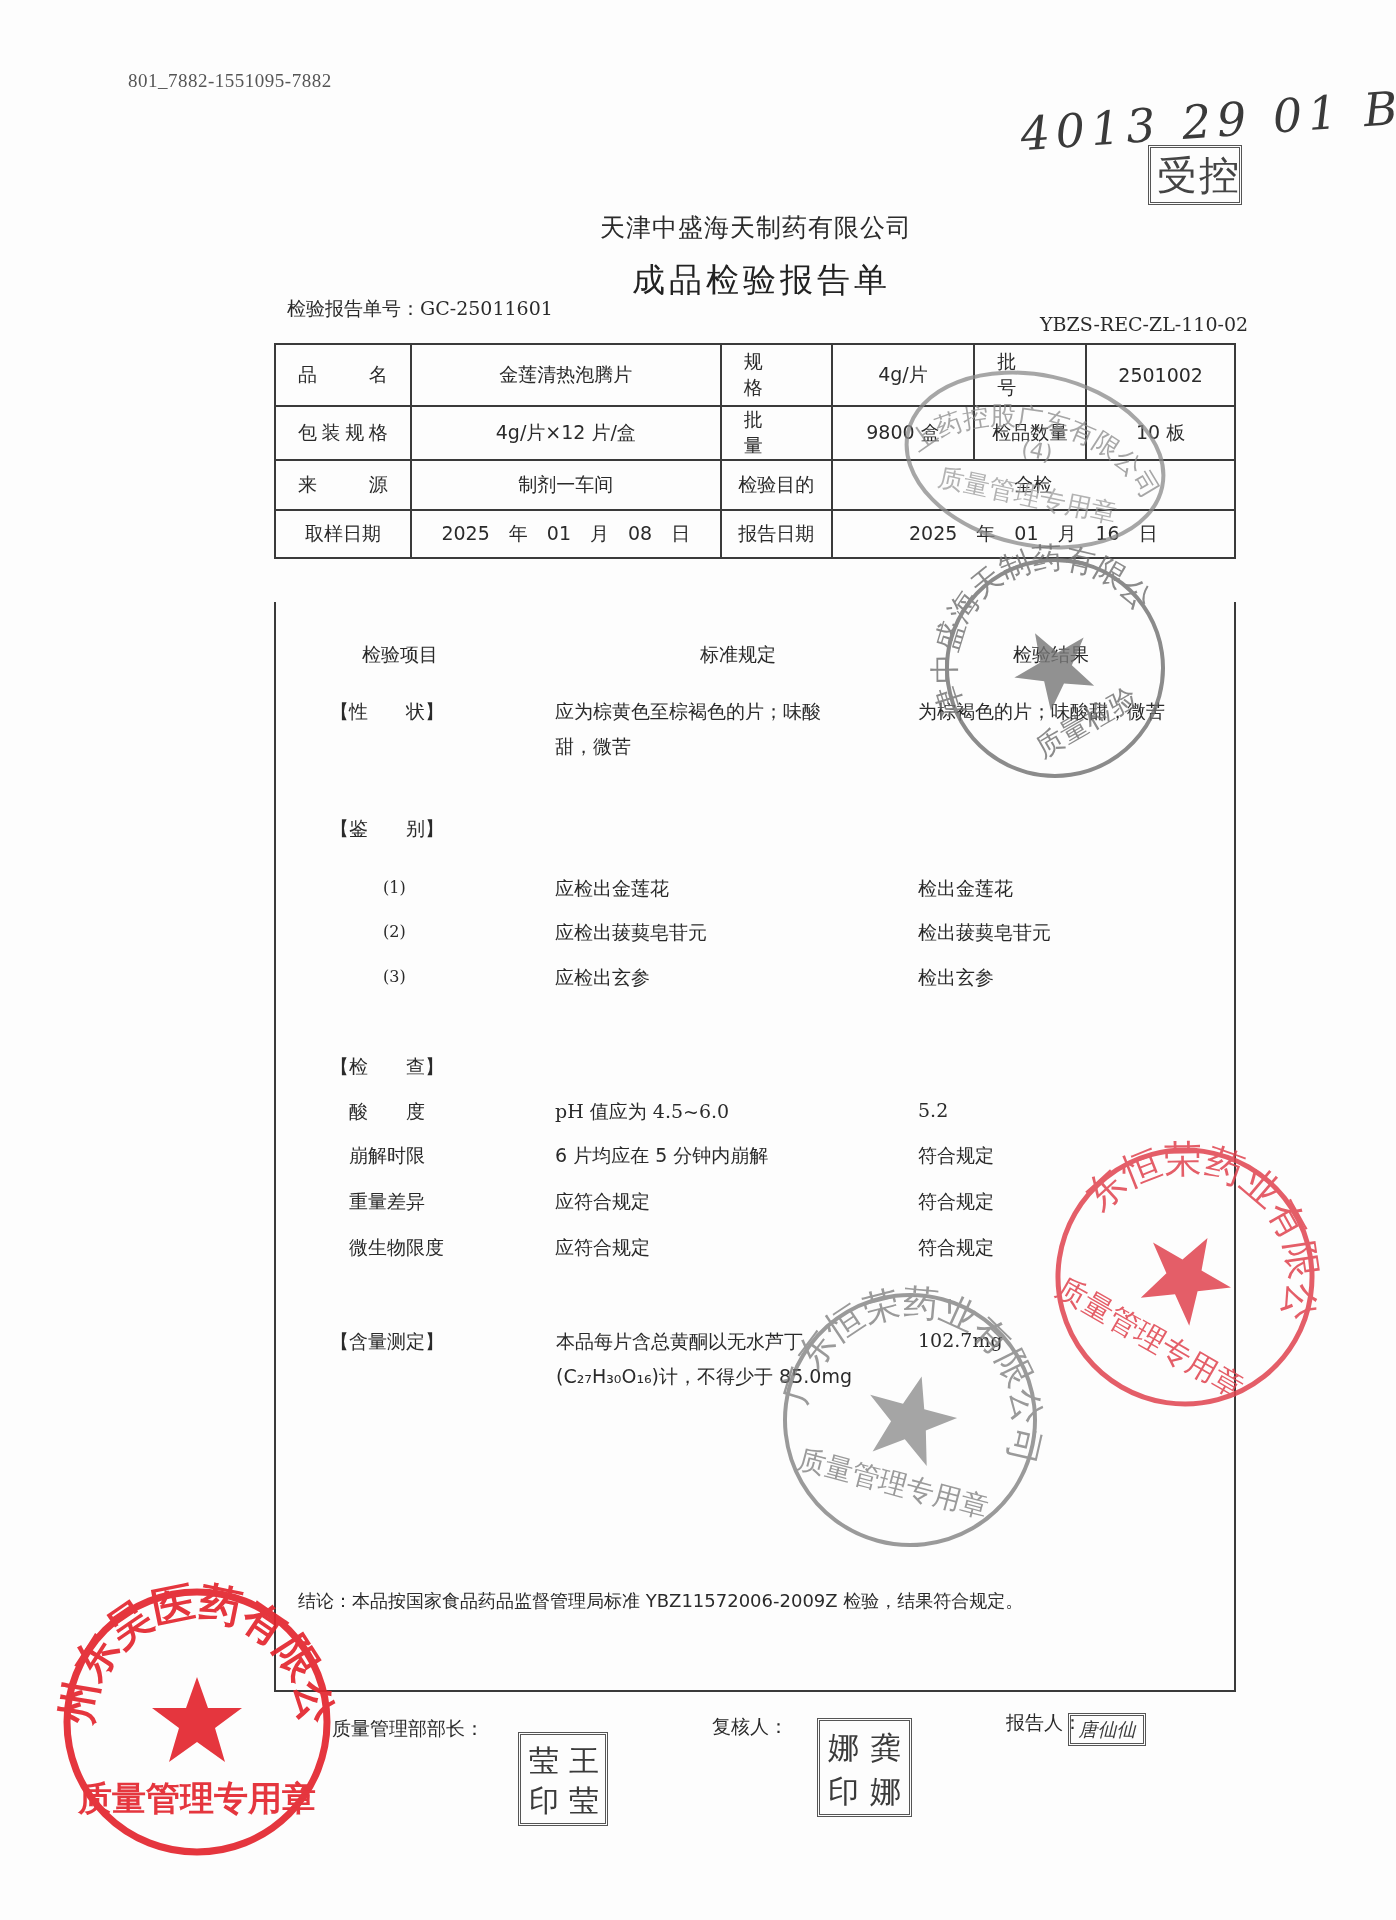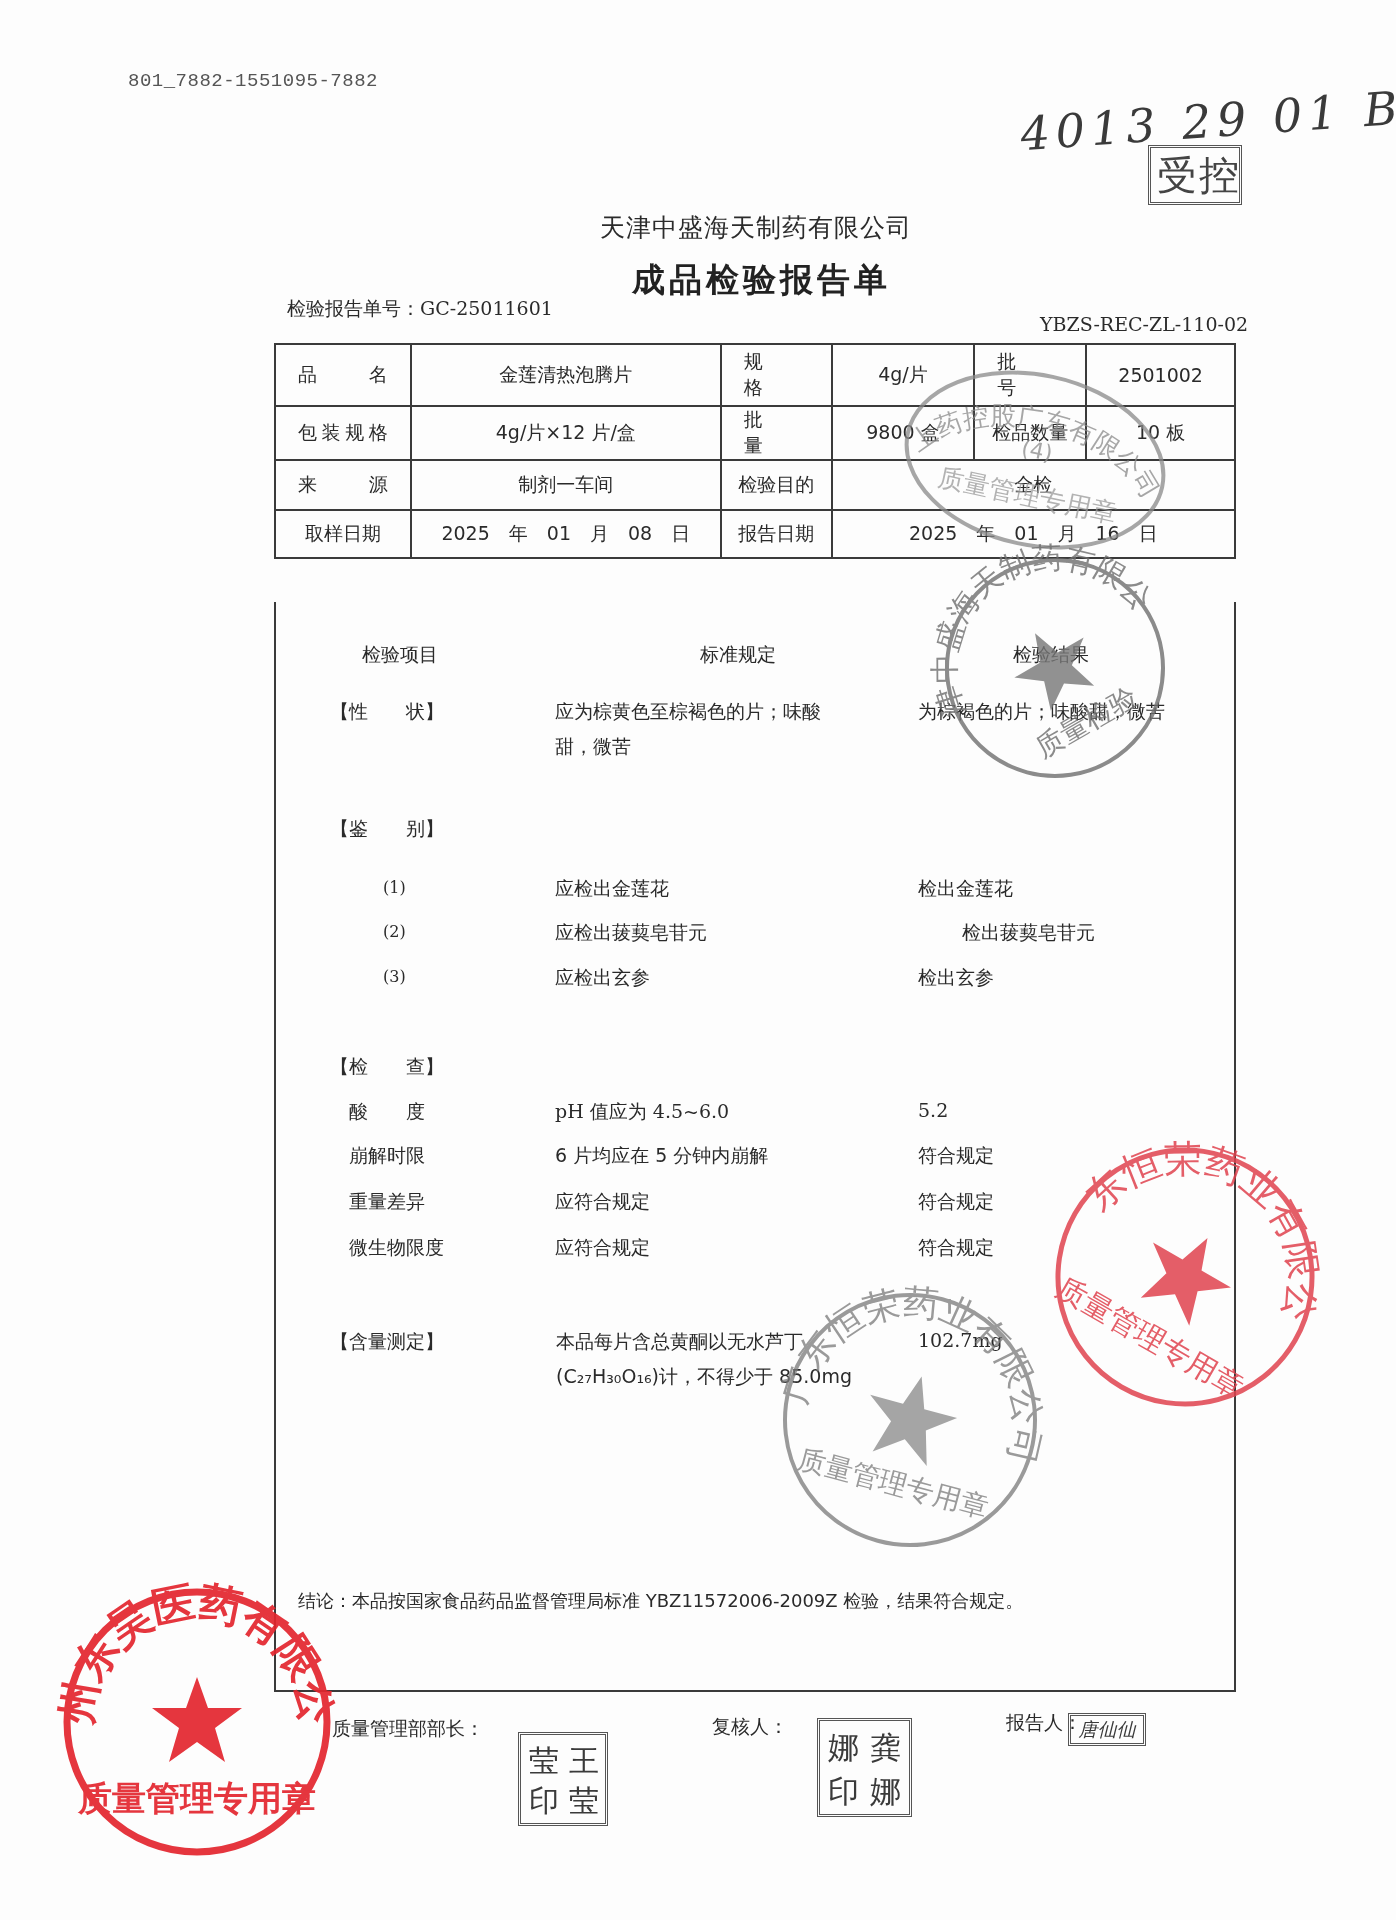--- a/index.html
+++ b/index.html
@@ -1,27 +1,27 @@
 <!DOCTYPE html>
 <html><head>
 <meta charset="utf-8">
 <style>
   html, body { margin:0; padding:0; }
   body { width:1396px; height:1920px; background:#fdfdfd; position:relative; overflow:hidden;
          font-family:"DejaVu Serif","Liberation Serif",serif; color:#2a2a2a; }
   .abs { position:absolute; white-space:nowrap; }
-  .mono { font-family:Liberation Mono, monospace; }
+  .mono { font-family:Liberation Serif, serif; }
   .sans { font-family:"DejaVu Sans","Liberation Sans",sans-serif; }
   .hand { font-family:"DejaVu Serif",serif; font-style:italic; }
   #doc-id { left:128px; top:70px; font-size:19px; color:#555; letter-spacing:0.5px; }
   #handwriting { left:1020px; top:92px; font-size:46px; color:#3a3a3a; letter-spacing:6px; transform:rotate(-4deg); font-weight:300;}
   #controlled-stamp { left:1148px; top:145px; width:94px; height:60px; border:3px double #555; box-sizing:border-box;
      font-size:40px; line-height:54px; text-align:center; color:#444; letter-spacing:2px;padding-left:6px; }
   #company { left:600px; top:211px; font-size:25px; color:#2b2b2b; letter-spacing:1px; }
-  #title { left:632px; top:258px; font-size:33px; font-weight:bold; letter-spacing:4px; color:#222; }
+  #title { left:632px; top:258px; font-size:33px; font-weight:normal; letter-spacing:4px; color:#222; }
   #report-no { left:287px; top:296px; font-size:19px; }
   #form-code { left:1028px; top:313px; font-size:19px;margin-left:12px; }
   
   #info-table { position:absolute; left:274px; top:343px; width:962px; border-collapse:collapse; }
   #info-table td { border:2px solid #3a3a3a; font-size:19px; text-align:center; padding:0; }
   #info-table td.lbl { text-align:justify; text-align-last:justify; padding:0 22px; }
   
   #body-frame { position:absolute; left:274px; top:602px; width:962px; height:1090px;
      border:2px solid #3a3a3a; border-top:none; box-sizing:border-box; }
   .t { position:absolute; white-space:nowrap; font-size:19px; }
@@ -89,21 +89,21 @@
 <div class="t sans" style="left:555px;top:699px">应为棕黄色至棕褐色的片；味酸</div>
 <div class="t sans" style="left:555px;top:734px">甜，微苦</div>
 <div class="t sans" style="left:918px;top:699px">为棕褐色的片；味酸甜，微苦</div>
 
 <div class="t sans" style="left:330px;top:816px">【鉴　　别】</div>
 <div class="t" style="left:383px;top:878px;font-size:16px">(1)</div>
 <div class="t sans" style="left:555px;top:876px">应检出金莲花</div>
 <div class="t sans" style="left:918px;top:876px">检出金莲花</div>
 <div class="t" style="left:383px;top:922px;font-size:16px">(2)</div>
 <div class="t sans" style="left:555px;top:920px">应检出菝葜皂苷元</div>
-<div class="t sans" style="left:962px;top:920px">检出菝葜皂苷元</div>
+<div class="t sans" style="left:918px;top:920px">检出菝葜皂苷元</div>
 <div class="t" style="left:383px;top:967px;font-size:16px">(3)</div>
 <div class="t sans" style="left:555px;top:965px">应检出玄参</div>
 <div class="t sans" style="left:918px;top:965px">检出玄参</div>
 
 <div class="t sans" style="left:330px;top:1054px">【检　　查】</div>
 <div class="t sans" style="left:349px;top:1099px">酸　　度</div>
 <div class="t" style="left:555px;top:1099px">pH 值应为 4.5~6.0</div>
 <div class="t" style="left:918px;top:1099px">5.2</div>
 <div class="t sans" style="left:349px;top:1143px">崩解时限</div>
 <div class="t sans" style="left:555px;top:1143px">6 片均应在 5 分钟内崩解</div>

